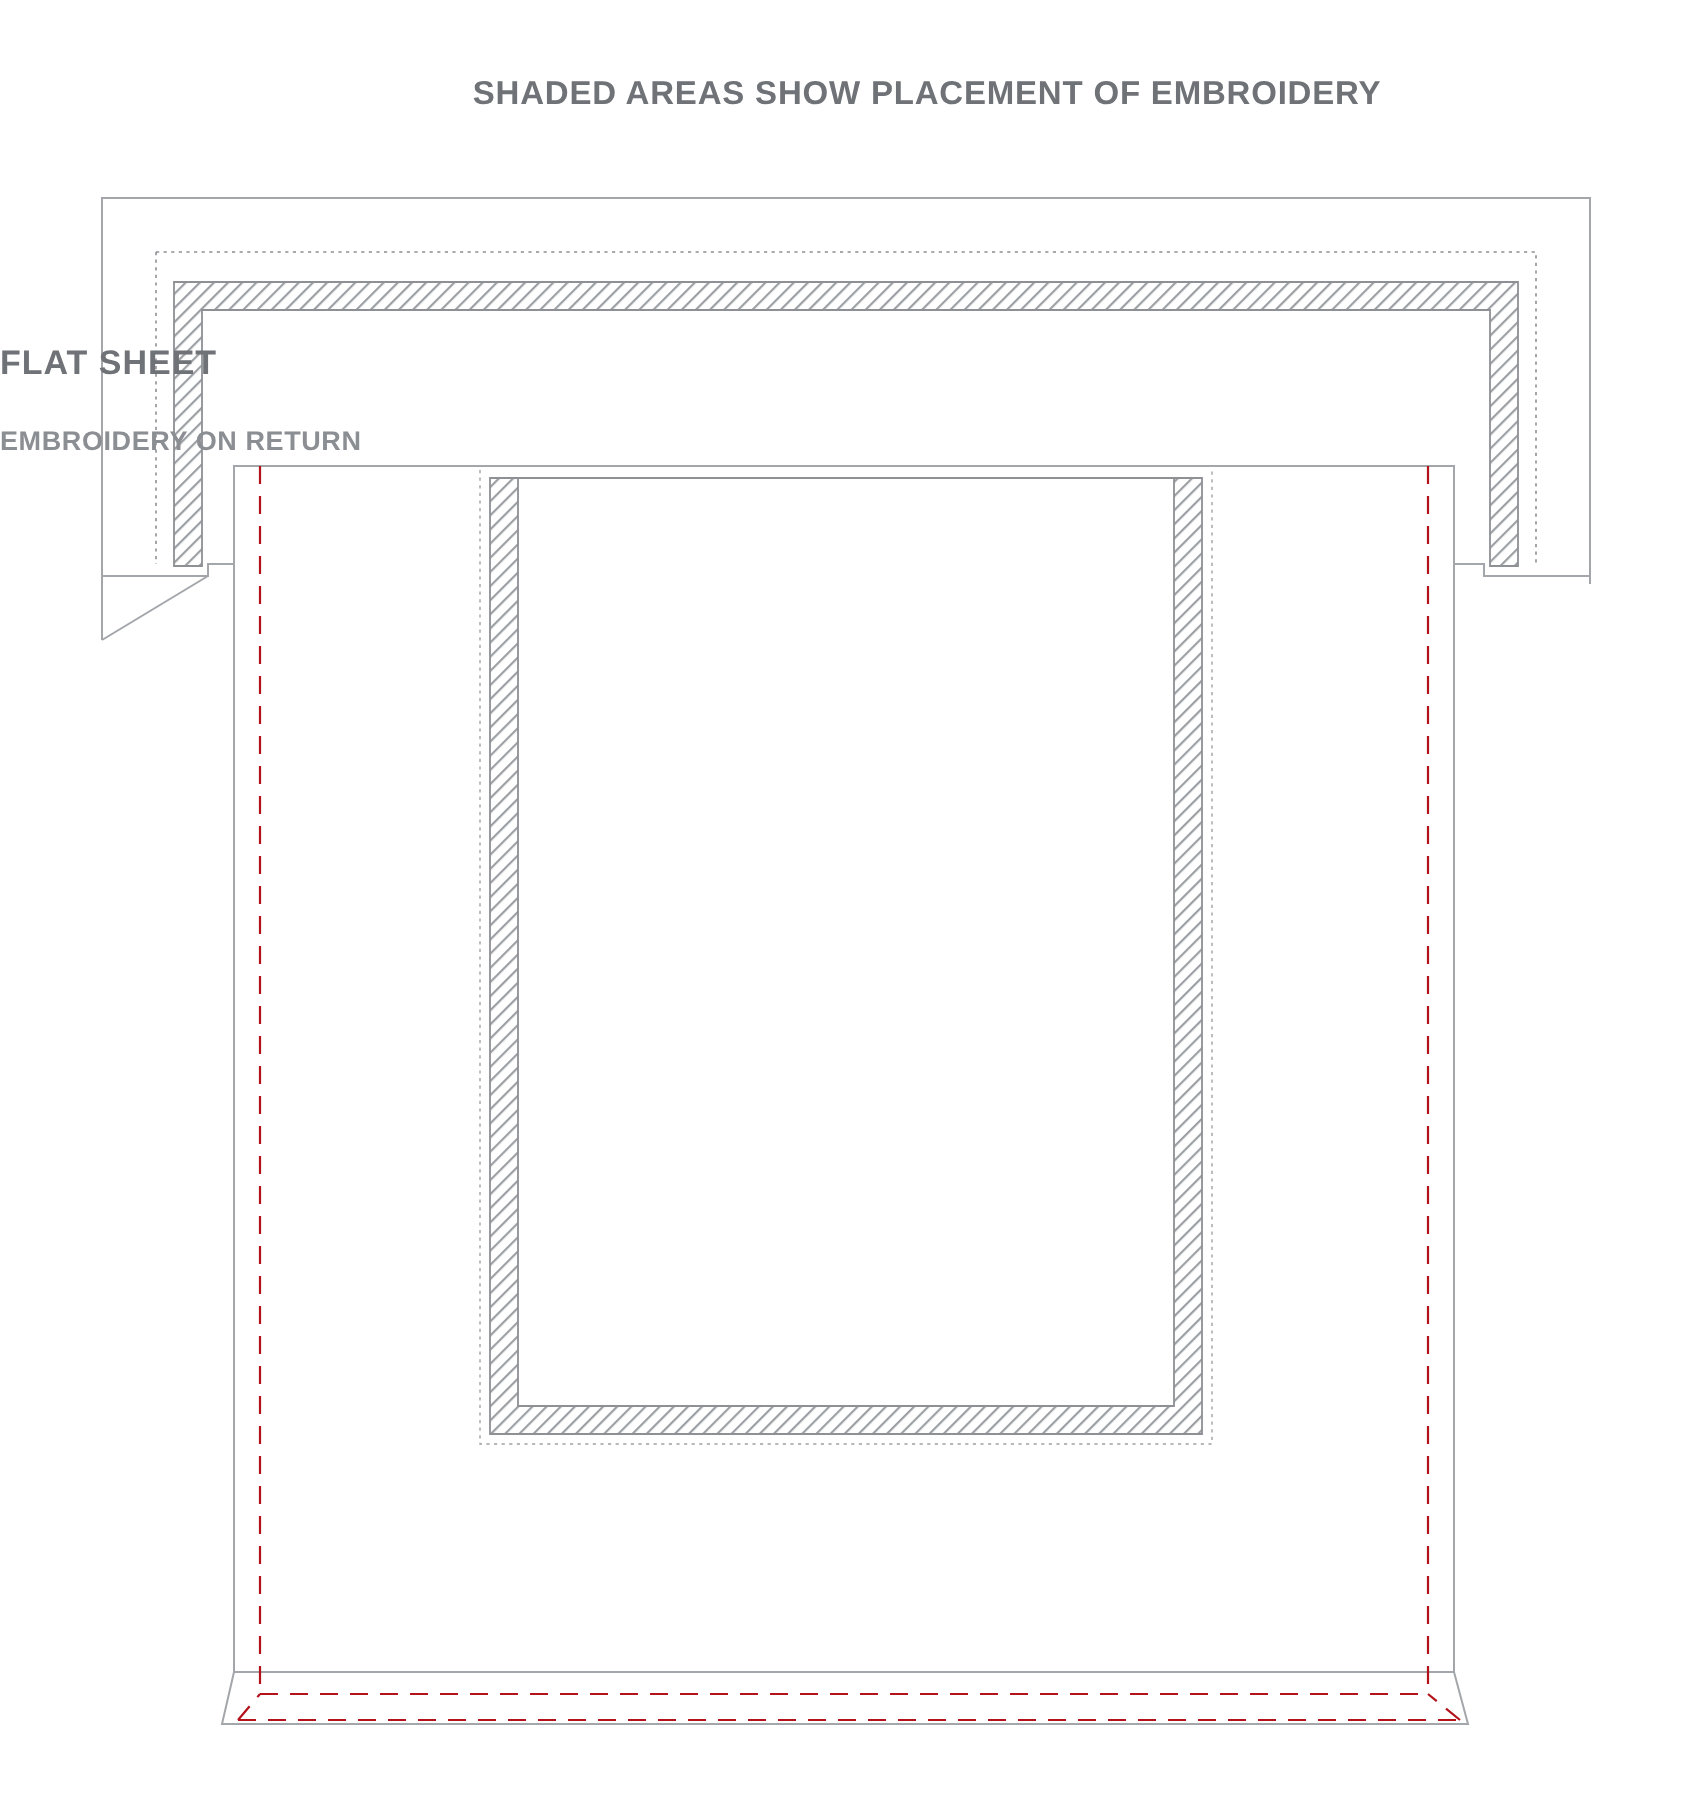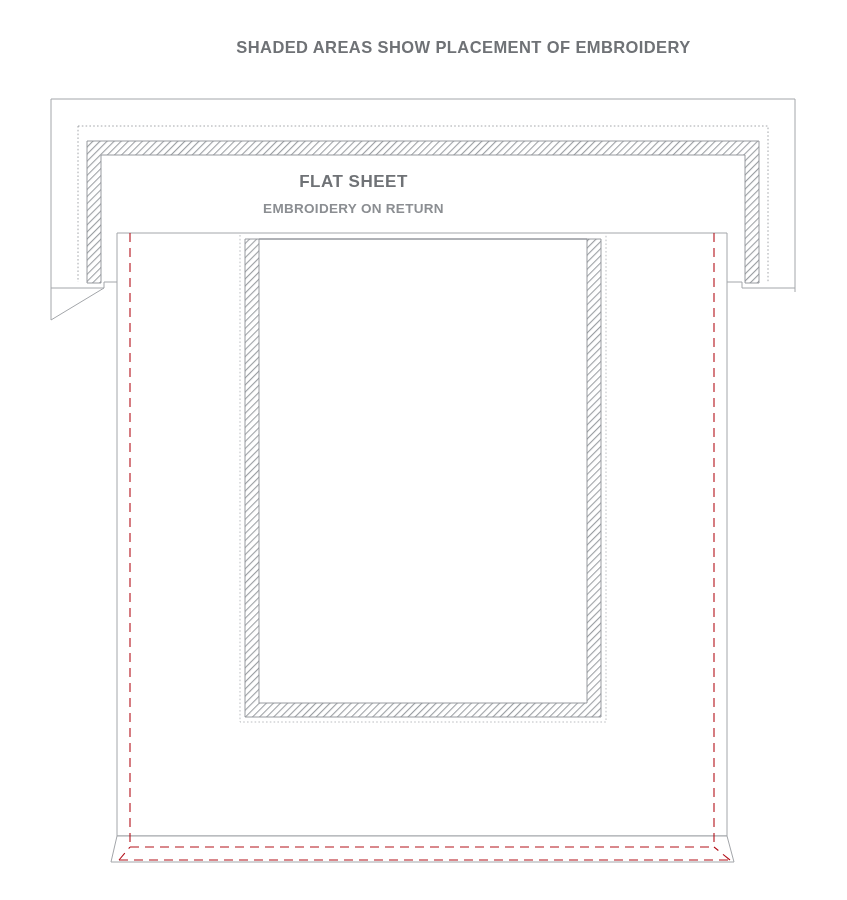--- a/index.html
+++ b/index.html
@@ -29,35 +29,35 @@
     font-size: 16.5px;
     font-weight: bold;
     letter-spacing: 0.4px;
     color: #6f7276;
     padding-left: 40px;
   }
   .label-block {
     position: absolute;
     width: 707px;
     left: 0;
-    text-align: center;
+    text-align: left;
     pointer-events: none;
   }
   .label-main {
     font-size: 17px;
     font-weight: bold;
     color: #6f7276;
     letter-spacing: 0.5px;
   }
   .label-sub {
     font-size: 13.5px;
     font-weight: bold;
     color: #8b8e92;
     letter-spacing: 0.3px;
-    margin-top: 9px;
+    margin-top: 21px;
   }
   .label-sub.red {
     color: #b4121b;
     font-size: 13.5px;
   }
   #flat-sheet-labels { top: 172px; }
   #duvet-labels { top: 391px; }
   svg { display: block; }
 </style>
 </head>

